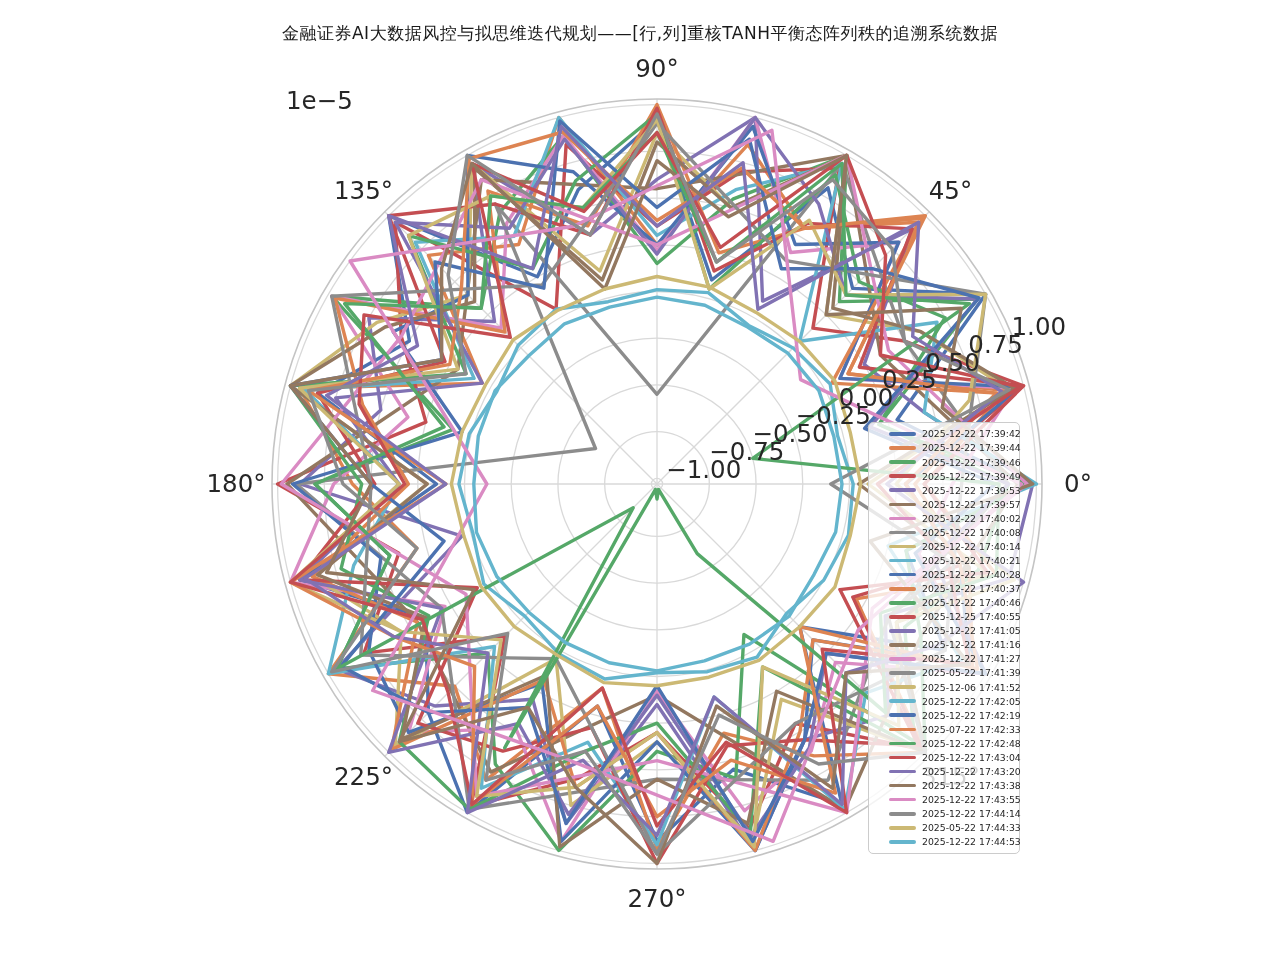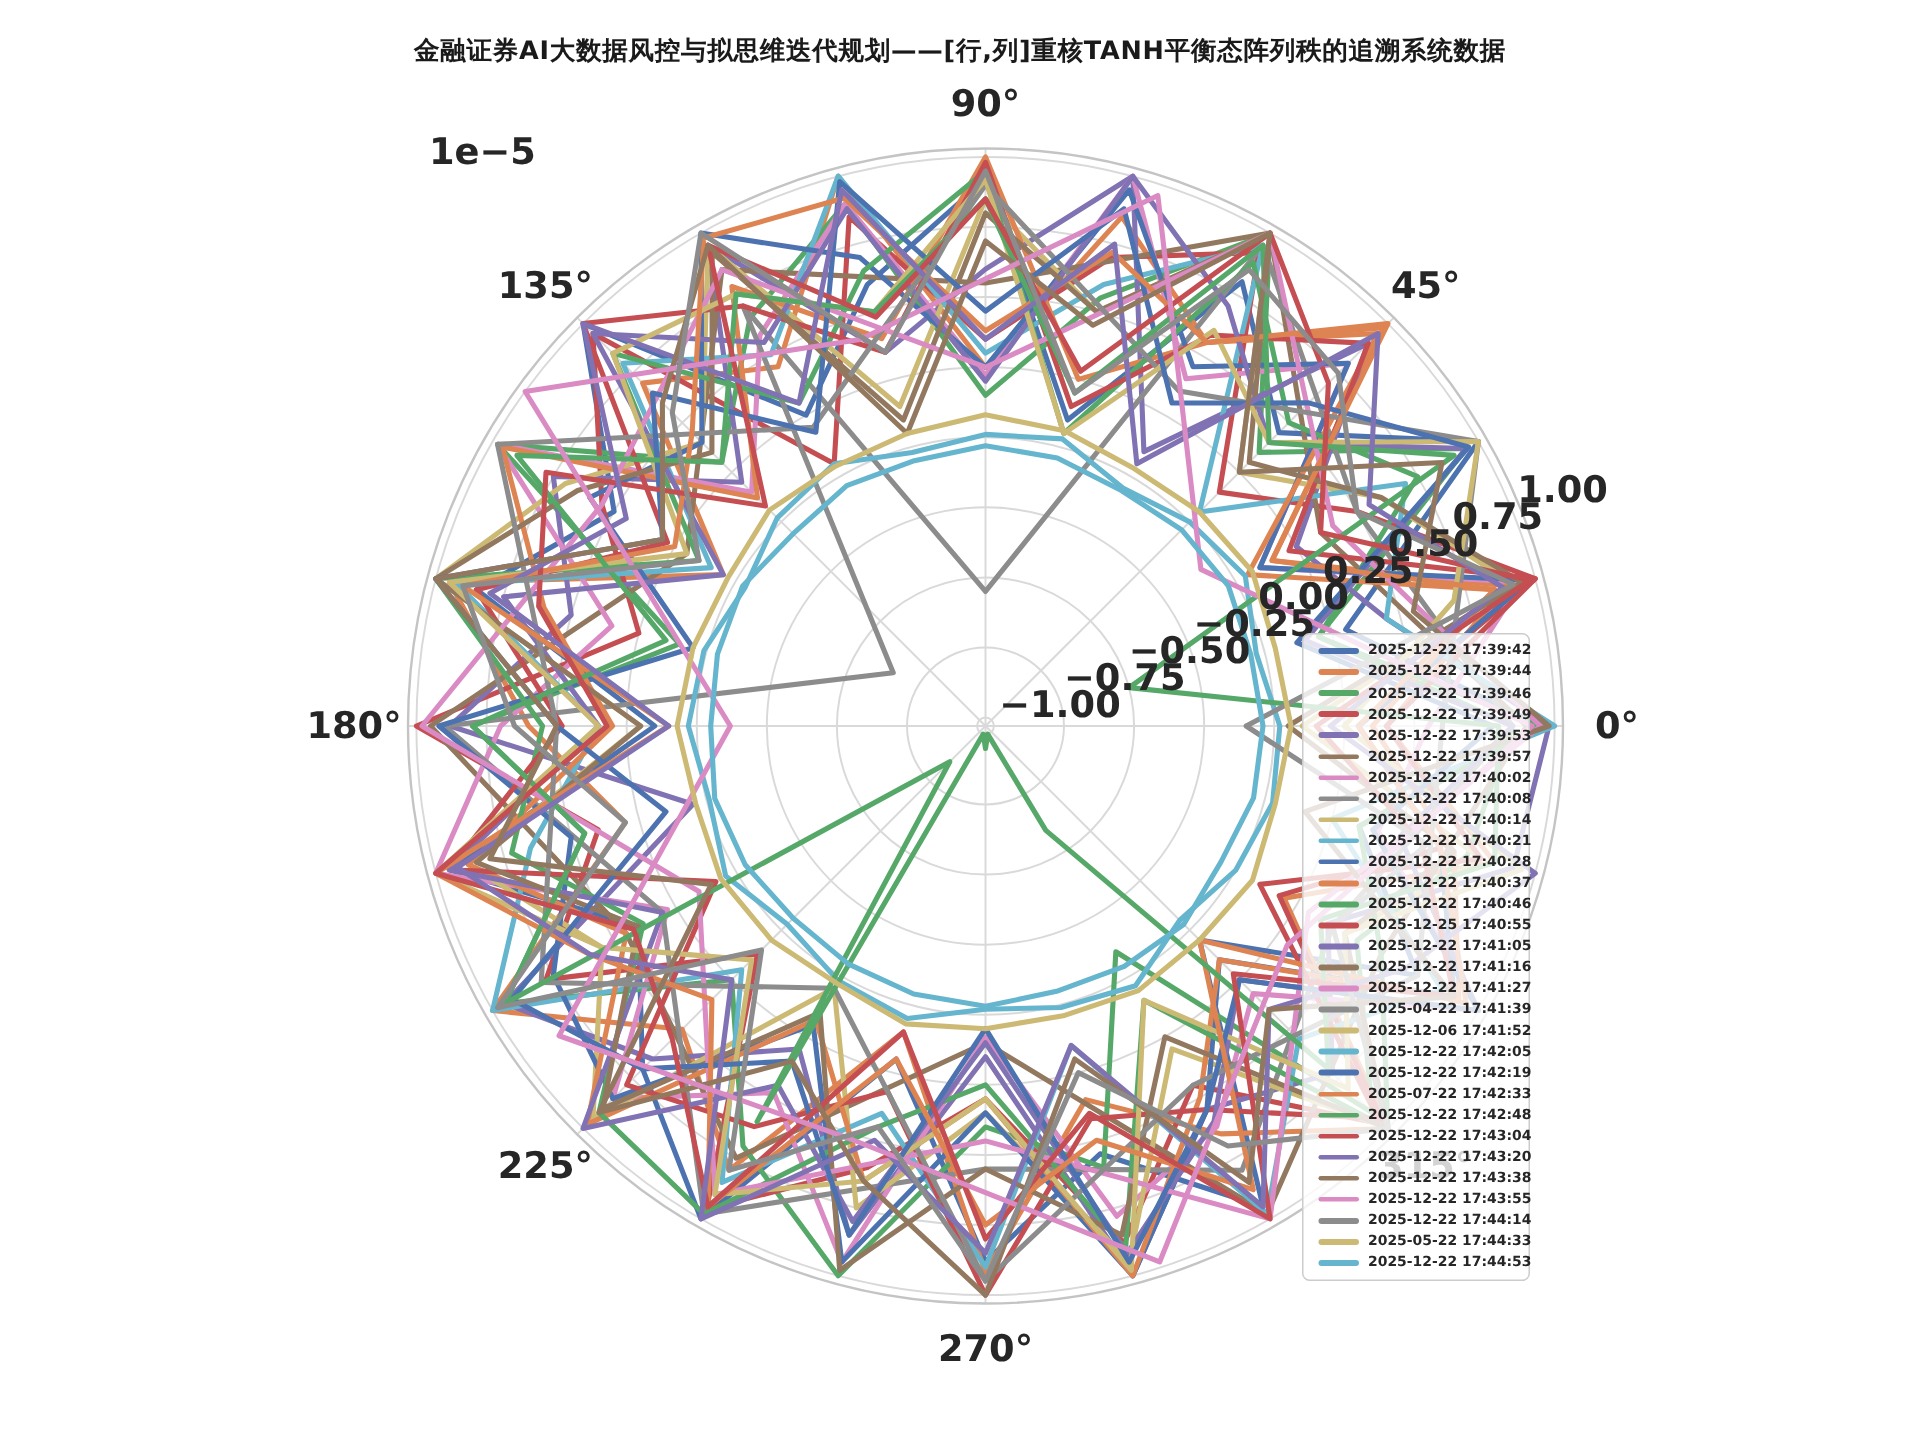--- a/index.html
+++ b/index.html
@@ -1,23 +1,23 @@
 <!DOCTYPE html>
 <html><head>
 <meta charset="utf-8">
 <style>
   html,body{margin:0;padding:0;background:#ffffff;}
   #figure{position:relative;width:1280px;height:960px;background:#ffffff;overflow:hidden;
-          font-family:"DejaVu Sans",sans-serif;font-weight:bold;}
+          font-family:"DejaVu Sans",sans-serif;}
   #chart-title{position:absolute;left:0;top:22px;width:1280px;text-align:center;
                font-size:17px;color:#1a1a1a;letter-spacing:0.5px;}
   #chart-svg{position:absolute;left:0;top:0;}
   #legend{position:absolute;left:868px;top:422px;width:152px;height:432px;
           box-sizing:border-box;border:1.2px solid #cccccc;border-radius:5px;
-          background:rgba(255,255,255,0.8);padding:4px 10px;
+          background:rgba(255,255,255,0.8);padding:4px 20px;
           display:flex;flex-direction:column;justify-content:space-between;}
   .legend-row{display:flex;align-items:center;height:14.1px;}
   .legend-swatch{width:27px;height:3.6px;border-radius:2px;flex:0 0 27px;margin-right:6px;}
   .legend-label{font-size:9.3px;color:#262626;white-space:nowrap;line-height:1;}
 </style>
 </head>
 <body>
 
 <div id="figure">
   <div id="chart-title">金融证券AI大数据风控与拟思维迭代规划——[行,列]重核TANH平衡态阵列秩的追溯系统数据</div>
@@ -153,21 +153,21 @@
       <div class="legend-row">
         <span class="legend-swatch" style="background: rgb(147, 120, 96);"></span>
         <span class="legend-label">2025-12-22 17:41:16</span>
       </div>
       <div class="legend-row">
         <span class="legend-swatch" style="background: rgb(218, 139, 195);"></span>
         <span class="legend-label">2025-12-22 17:41:27</span>
       </div>
       <div class="legend-row">
         <span class="legend-swatch" style="background: rgb(140, 140, 140);"></span>
-        <span class="legend-label">2025-04-22 17:41:39</span>
+        <span class="legend-label">2025-05-22 17:41:39</span>
       </div>
       <div class="legend-row">
         <span class="legend-swatch" style="background: rgb(204, 185, 116);"></span>
         <span class="legend-label">2025-12-06 17:41:52</span>
       </div>
       <div class="legend-row">
         <span class="legend-swatch" style="background: rgb(100, 181, 205);"></span>
         <span class="legend-label">2025-12-22 17:42:05</span>
       </div>
       <div class="legend-row">

